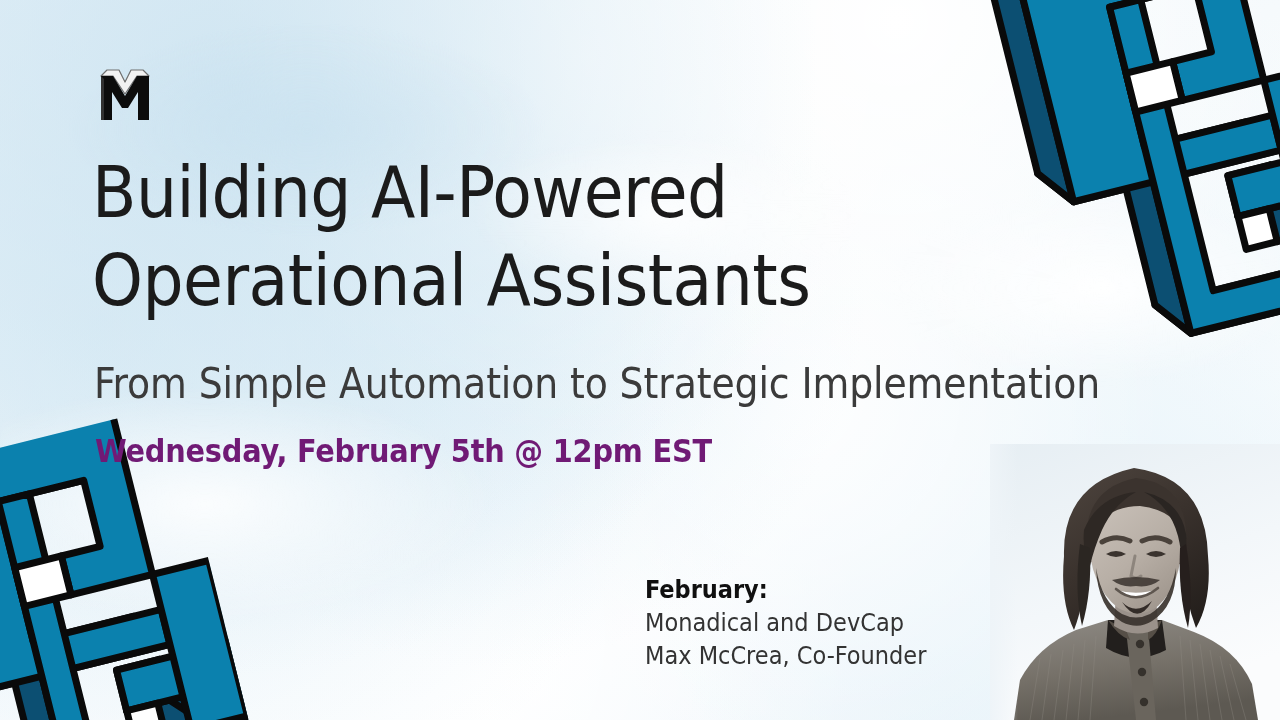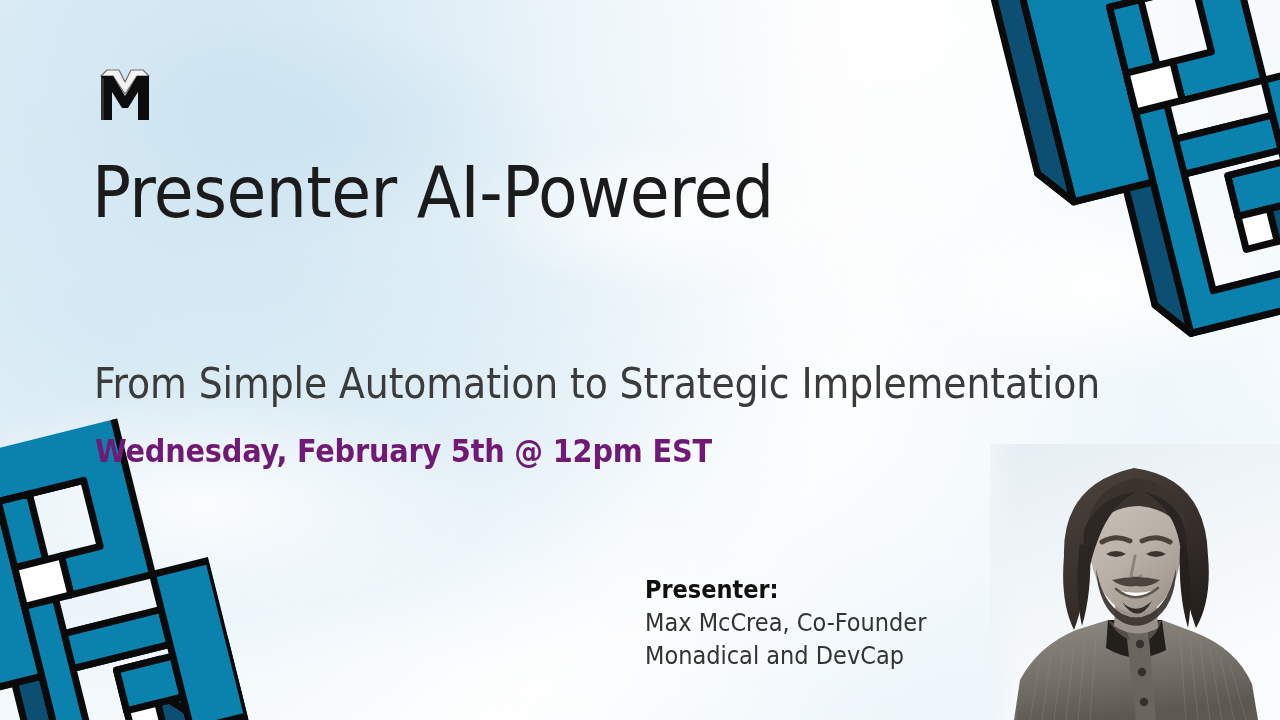--- a/index.html
+++ b/index.html
@@ -210,31 +210,32 @@
 
       <path d="M6 8 L12 2 L24 2 L30 14 L36 2 L48 2 L54 8 L48 8 L42 8 L30 26 L18 8 Z" fill="#f2f2f2" stroke="#6f6f6f" stroke-width="1.2" stroke-linejoin="round"></path>
 
       <path d="M6 8 L18 8 L30 28 L42 8 L54 8 L54 52 L43 52 L43 24 L33 40 L27 40 L17 24 L17 52 L6 52 Z" fill="#0c0c0c"></path>
 
       <path d="M6 8 L6 52 L9 52 L9 11 Z" fill="#555555" opacity="0.5"></path>
     </svg>
   </div>
 
   <div class="headline">
-    <div class="line">Presenter AI-Powered</div>
+    <div class="line">Building AI-Powered</div>
+    <div class="line">Operational Assistants</div>
   </div>
 
   <div class="subtitle">From Simple Automation to Strategic Implementation</div>
 
   <div class="datetime">Wednesday, February 5th @ 12pm EST</div>
 
   <div class="presenter">
-    <div class="presenter-label">Presenter:</div>
+    <div class="presenter-label">February:</div>
+    <div class="presenter-line">Monadical and DevCap</div>
     <div class="presenter-line">Max McCrea, Co-Founder</div>
-    <div class="presenter-line">Monadical and DevCap</div>
   </div>
 
   <div class="portrait">
     <svg viewBox="0 0 290 276" width="290" height="276" xmlns="http://www.w3.org/2000/svg">
       <defs>
         <linearGradient id="photoBg" x1="0" y1="0" x2="0.4" y2="1">
           <stop offset="0%" stop-color="#e6eef3"></stop>
           <stop offset="60%" stop-color="#f3f7fa"></stop>
           <stop offset="100%" stop-color="#fbfcfd"></stop>
         </linearGradient>

